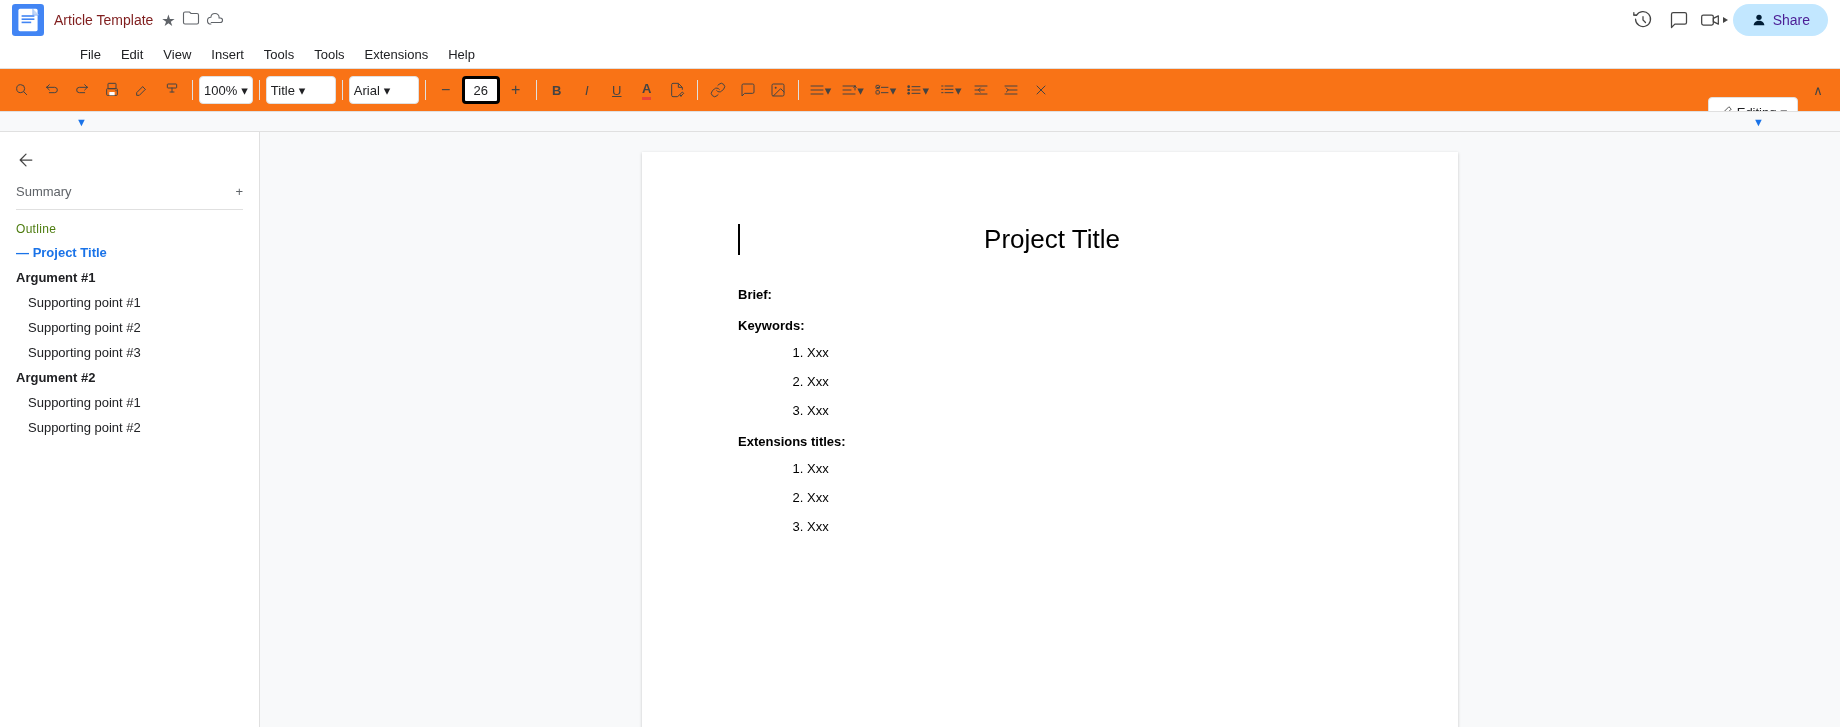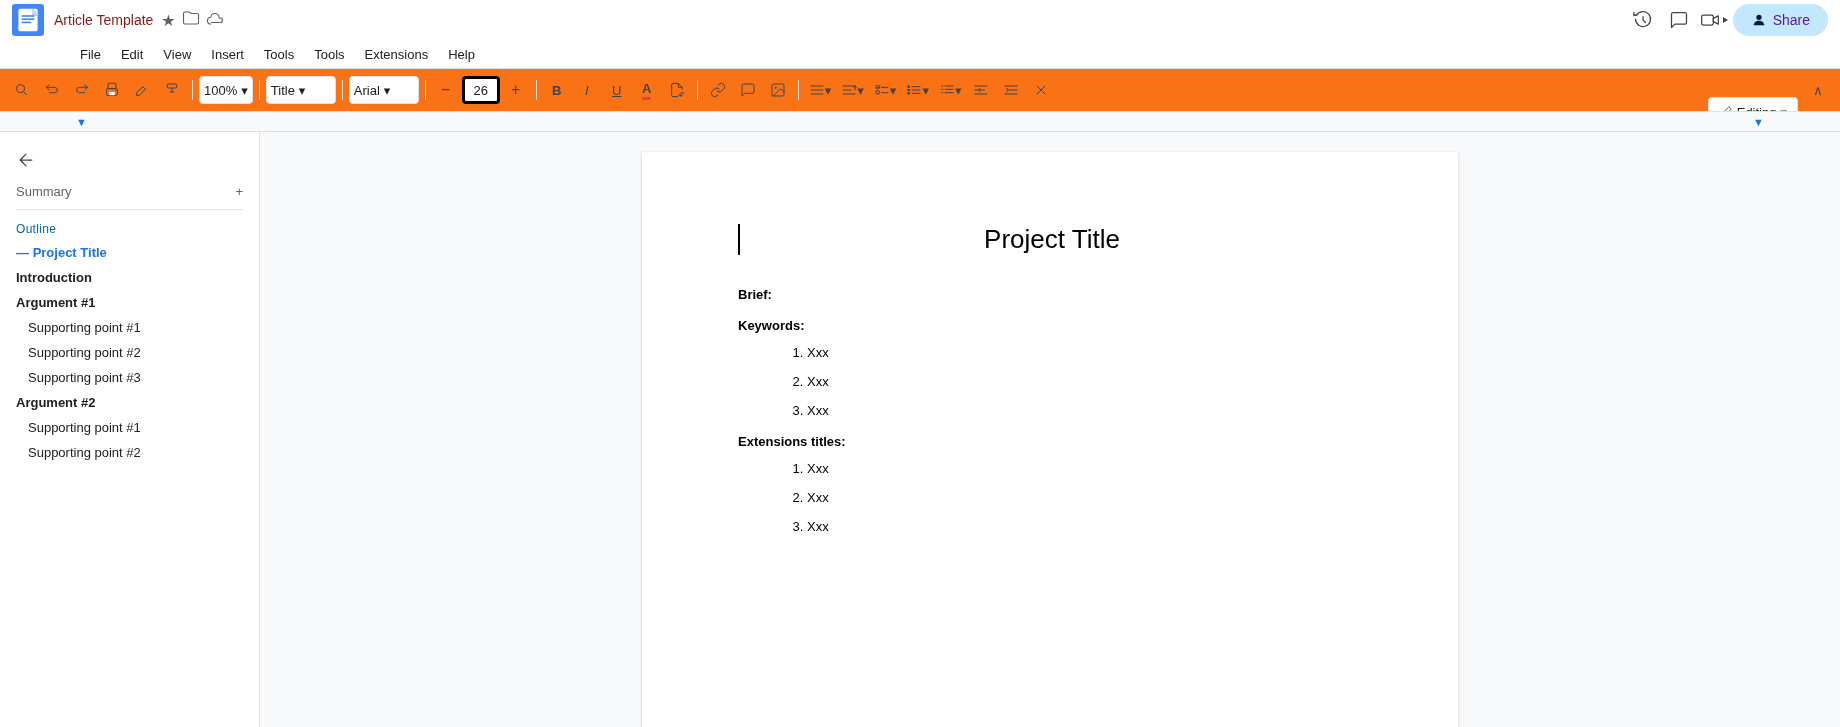--- a/index.html
+++ b/index.html
@@ -181,21 +181,21 @@
       cursor: pointer;
     }
     .summary-divider {
       height: 1px;
       background: #e0e0e0;
       margin: 4px 16px;
     }
     .outline-label {
       padding: 8px 16px 4px;
       font-size: 12px;
-      color: #0369a1;
+      color: #4d7c0f;
       letter-spacing: 0.3px;
     }
     .outline-item {
       padding: 5px 16px;
       font-size: 13px;
       color: #202124;
       cursor: pointer;
       border-radius: 0 20px 20px 0;
       margin-right: 8px;
     }
@@ -519,21 +519,20 @@
 
     <div class="summary-row">
       <span>Summary</span>
       <span>+</span>
     </div>
     <div class="summary-divider"></div>
 
     <div class="outline-label">Outline</div>
 
     <div class="outline-item h1 active">Project Title</div>
-    <div class="outline-item h1">Introduction</div>
     <div class="outline-item h1">Argument #1</div>
     <div class="outline-item h2">Supporting point #1</div>
     <div class="outline-item h2">Supporting point #2</div>
     <div class="outline-item h2">Supporting point #3</div>
     <div class="outline-item h1">Argument #2</div>
     <div class="outline-item h2">Supporting point #1</div>
     <div class="outline-item h2">Supporting point #2</div>
   </div>
 
   <div class="doc-area">

